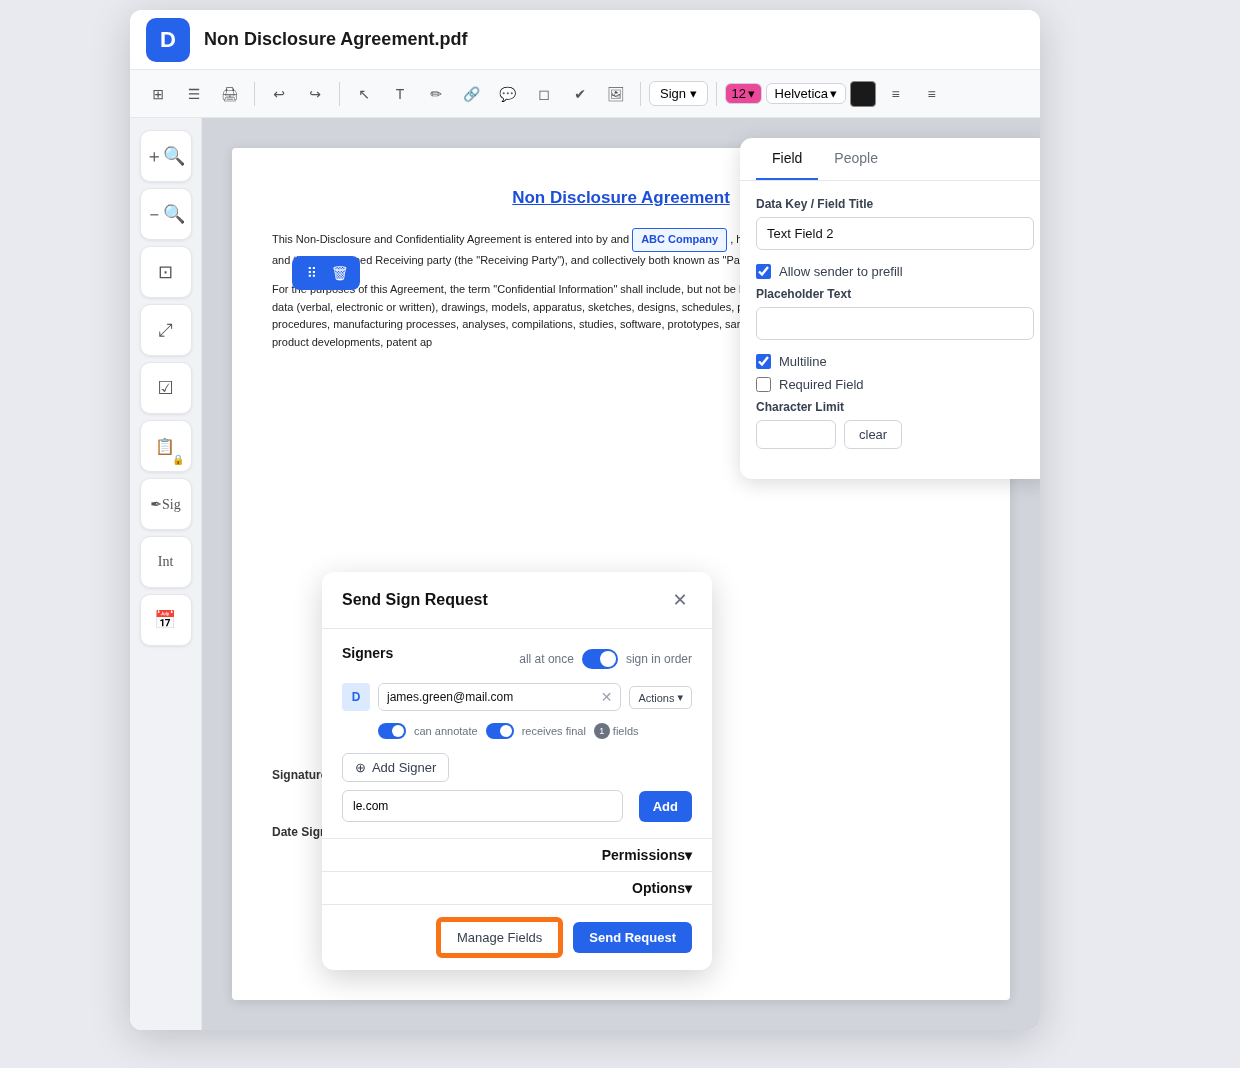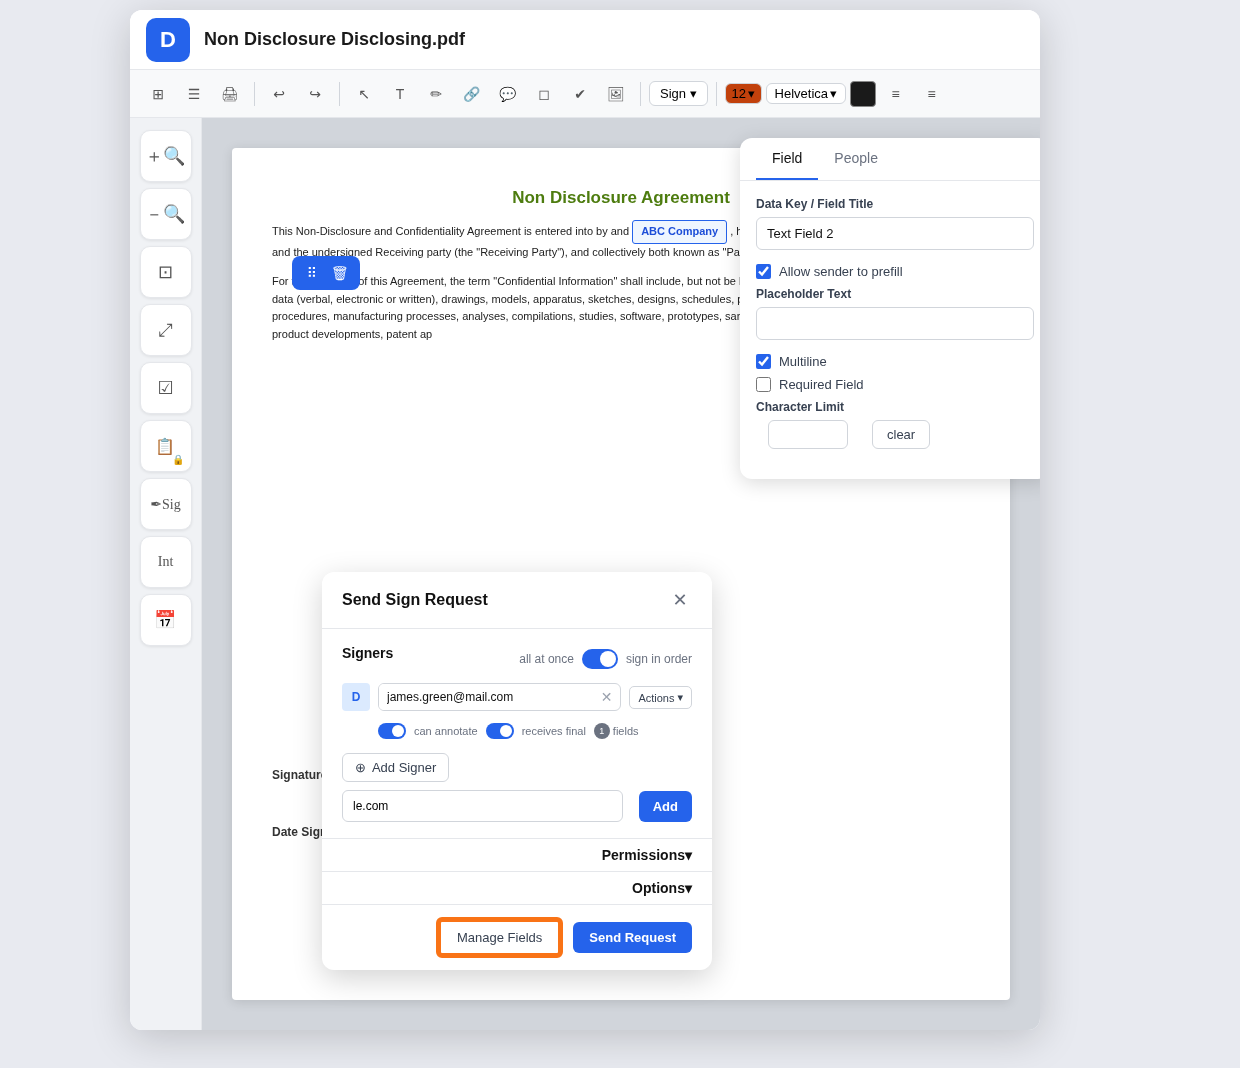--- a/index.html
+++ b/index.html
@@ -93,21 +93,21 @@
       border-radius: 6px;
       font-size: 13px;
       cursor: pointer;
     }
     .toolbar-font-size {
       display: flex;
       align-items: flex-end;
       gap: 2px;
       padding: 2px 6px;
       border: 1px solid #d1d5db;
-      background: #c2410c;
+      background: #ec4899;
       border-radius: 6px;
       font-size: 13px;
       cursor: pointer;
     }
     .toolbar-font {
       display: flex;
       align-items: center;
       gap: 2px;
       padding: 2px 8px;
       border: 1px solid #d1d5db;
@@ -173,22 +173,23 @@
       background: #fff;
       border-radius: 4px;
       box-shadow: 0 2px 12px rgba(0,0,0,0.12);
       padding: 40px 40px 40px 40px;
       overflow: hidden;
     }
     .doc-title {
       text-align: center;
       font-size: 17px;
       font-weight: 700;
-      margin-bottom: 12px;
-      color: #4d7c0f;
+      margin-bottom: 20px;
+      color: #1d4ed8;
+      text-decoration: underline;
     }
     .doc-body {
       font-size: 11px;
       line-height: 1.6;
       color: #222;
     }
     .doc-body p { margin-bottom: 12px; }
     .field-highlight {
       display: inline-block;
       border: 1.5px solid #2563eb;
@@ -325,22 +326,21 @@
       height: 15px;
       accent-color: #2563eb;
       cursor: pointer;
     }
     .checkbox-label {
       font-size: 13px;
       color: #374151;
     }
     .char-limit-row {
       display: flex;
-      gap: 24px;
-      margin-left: 12px;
+      gap: 8px;
     }
     .char-limit-input {
       width: 80px;
       padding: 6px 8px;
       border: 1px solid #d1d5db;
       border-radius: 6px;
       font-size: 13px;
     }
     .clear-btn {
       padding: 6px 14px;
@@ -613,21 +613,21 @@
   </style>
 </head>
 <body>
 
 <div class="app-window">
 
   <div class="title-bar">
     <div class="app-logo">
       <span>D</span>
     </div>
-    <span class="title-bar-title">Non Disclosure Disclosing.pdf</span>
+    <span class="title-bar-title">Non Disclosure Agreement.pdf</span>
   </div>
 
   <div class="toolbar">
     <button class="toolbar-btn" title="Grid View">⊞</button>
     <button class="toolbar-btn" title="Page View">☰</button>
     <button class="toolbar-btn" title="Print">🖨</button>
     <div class="toolbar-separator"></div>
     <button class="toolbar-btn" title="Undo">↩</button>
     <button class="toolbar-btn" title="Redo">↪</button>
     <div class="toolbar-separator"></div>

